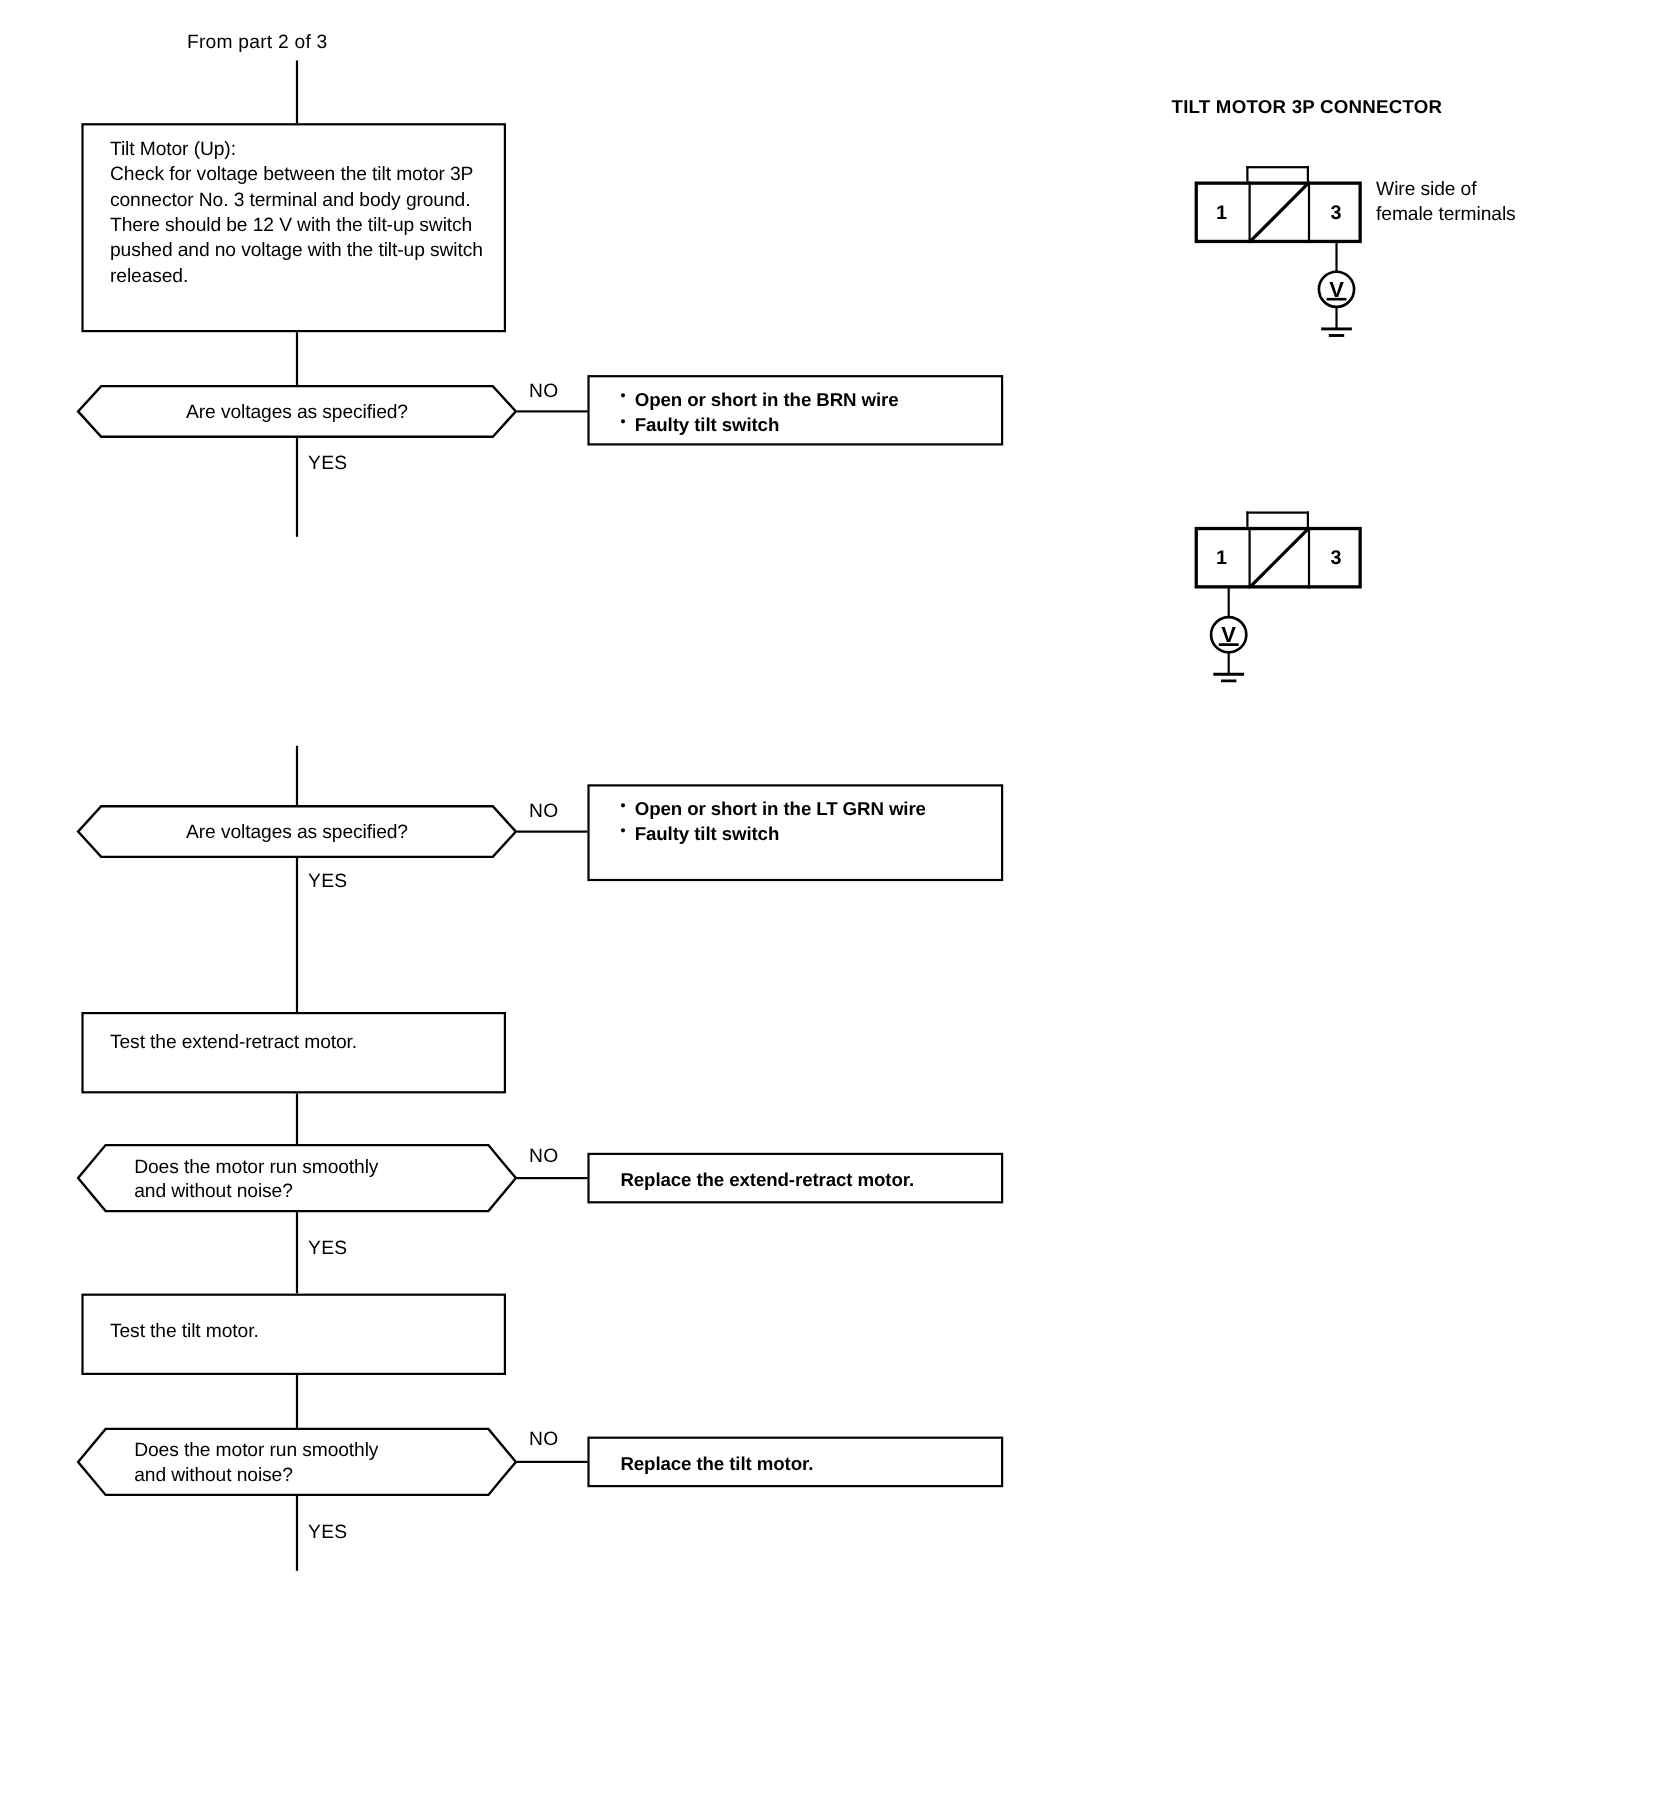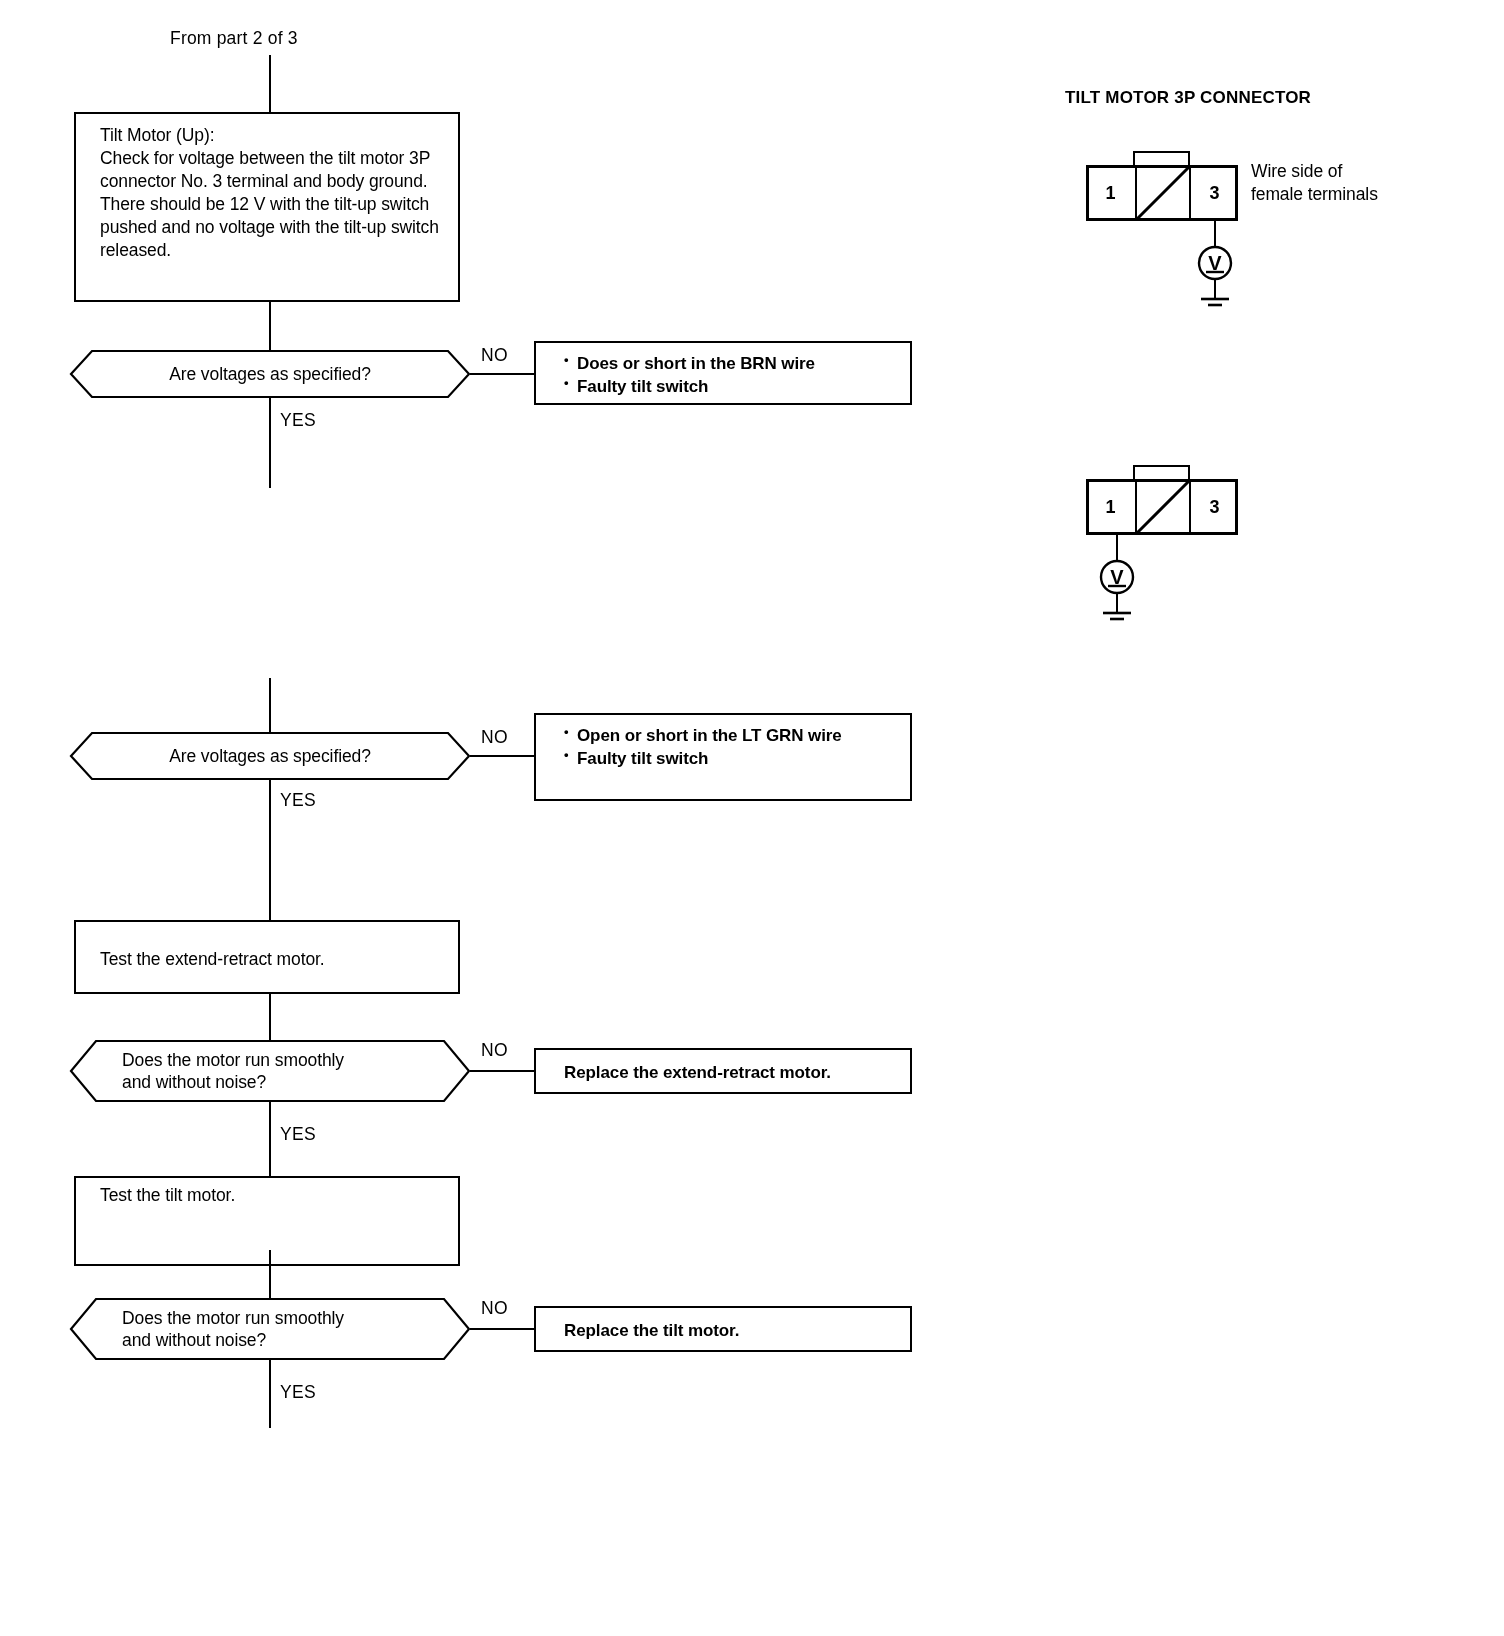--- a/index.html
+++ b/index.html
@@ -196,21 +196,21 @@
     <div class="hextext">
       <span>Are voltages as specified?</span>
     </div>
   </div>
 
   <div class="hline" style="left:470px; top:373px; width:66px;"></div>
   <div class="blabel" style="left:481px; top:345px;">NO</div>
 
   <div class="rbox" style="left:534px; top:341px; width:378px; height:64px;">
     <ul>
-      <li>Does or short in the BRN wire</li>
+      <li>Open or short in the BRN wire</li>
       <li>Faulty tilt switch</li>
     </ul>
   </div>
 
   <div class="vline" style="left:269px; top:398px; height:90px;"></div>
   <div class="blabel" style="left:280px; top:410px;">YES</div>
 
 
   <div class="vline" style="left:269px; top:678px; height:54px;"></div>
 
@@ -229,21 +229,21 @@
   <div class="rbox" style="left:534px; top:713px; width:378px; height:88px;">
     <ul>
       <li>Open or short in the LT GRN wire</li>
       <li>Faulty tilt switch</li>
     </ul>
   </div>
 
   <div class="vline" style="left:269px; top:780px; height:140px;"></div>
   <div class="blabel" style="left:280px; top:790px;">YES</div>
 
-  <div class="pbox" style="left:74px; top:920px; width:386px; height:74px; padding-top:26px;">
+  <div class="pbox" style="left:74px; top:920px; width:386px; height:74px; padding-top:14px;">
     <span>Test the extend-retract motor.</span>
   </div>
 
   <div class="vline" style="left:269px; top:994px; height:46px;"></div>
 
   <div class="hex leftal" style="left:70px; top:1040px; width:400px; height:62px;">
     <svg width="400" height="62" viewBox="0 0 400 62" aria-hidden="true">
       <polygon points="26,1 374,1 399,31 374,61 26,61 1,31" fill="#ffffff" stroke="#000000" stroke-width="2.2"></polygon>
     </svg>
     <div class="hextext">
@@ -257,21 +257,21 @@
   <div class="hline" style="left:470px; top:1070px; width:66px;"></div>
   <div class="blabel" style="left:481px; top:1040px;">NO</div>
 
   <div class="rbox" style="left:534px; top:1048px; width:378px; height:46px; padding-top:11px;">
     <span>Replace the extend-retract motor.</span>
   </div>
 
   <div class="vline" style="left:269px; top:1102px; height:74px;"></div>
   <div class="blabel" style="left:280px; top:1124px;">YES</div>
 
-  <div class="pbox" style="left:74px; top:1176px; width:386px; height:90px; padding-top:6px;">
+  <div class="pbox" style="left:74px; top:1176px; width:386px; height:74px; padding-top:20px;">
     <span>Test the tilt motor.</span>
   </div>
 
   <div class="vline" style="left:269px; top:1250px; height:48px;"></div>
 
   <div class="hex leftal" style="left:70px; top:1298px; width:400px; height:62px;">
     <svg width="400" height="62" viewBox="0 0 400 62" aria-hidden="true">
       <polygon points="26,1 374,1 399,31 374,61 26,61 1,31" fill="#ffffff" stroke="#000000" stroke-width="2.2"></polygon>
     </svg>
     <div class="hextext">

